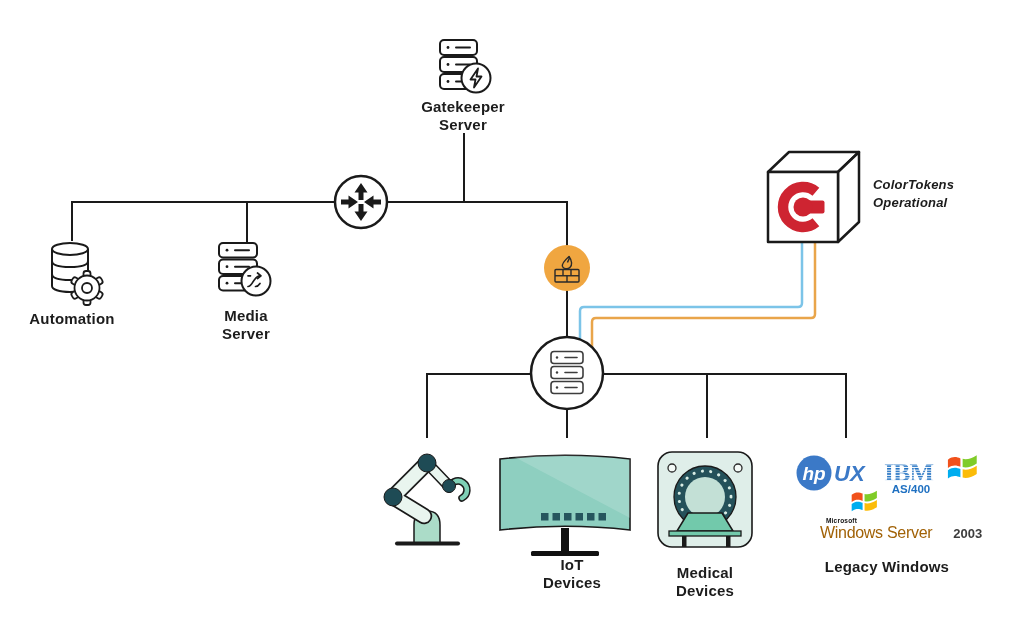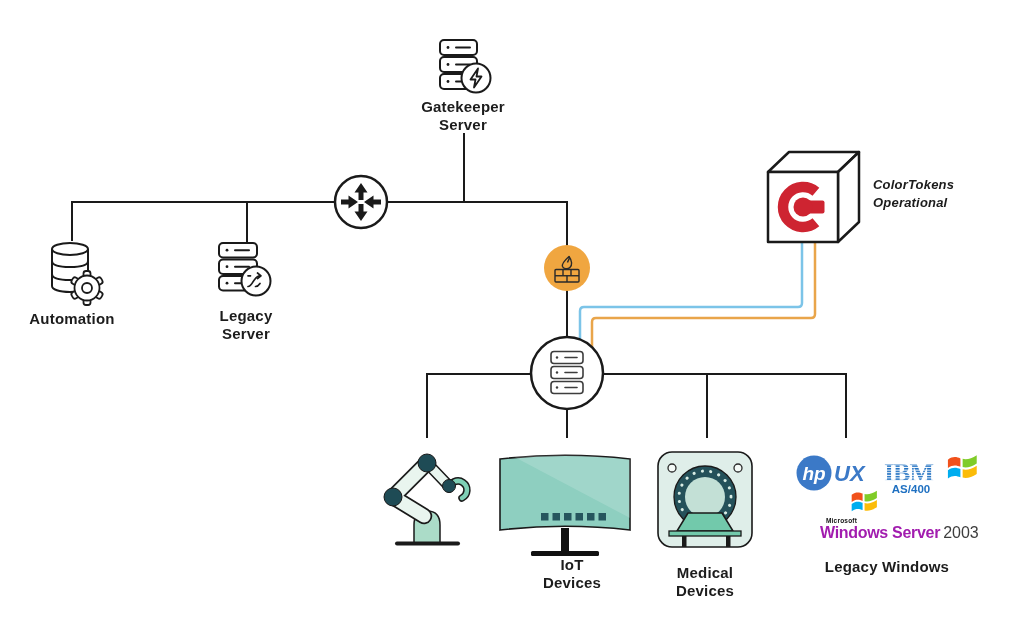--- a/index.html
+++ b/index.html
@@ -20,22 +20,22 @@
     color:#1c1c1c;
     letter-spacing:.2px;
   }
   .node-label.left-align{text-align:left;}
   .ms-block{
     position:absolute;left:820px;top:517px;width:170px;
     color:#111;
   }
   .ms-micro{font-size:6.5px;font-weight:700;margin-left:6px;letter-spacing:.2px;}
   .ms-line{white-space:nowrap;}
-  .ms-product{font-weight:700;font-size:16px;letter-spacing:-0.3px;color:#a21caf;}
-  .ms-year{font-weight:400;font-size:16px;color:#3d3d3d;margin-left:3px;}
+  .ms-product{font-weight:400;font-size:16px;letter-spacing:-0.3px;color:#a16207;}
+  .ms-year{font-weight:700;font-size:13px;color:#3d3d3d;margin-left:21px;}
   svg text{font-family:"Liberation Sans", sans-serif;}
   text.ibm-text{font-family:"Liberation Serif", serif;}
 </style>
 </head>
 <body>
 
 <div id="canvas">
 
   <svg id="diagram-svg" width="1023" height="636" viewBox="0 0 1023 636">
     <defs>
@@ -240,21 +240,21 @@
   <div class="node-label" style="left:403px;top:98px;width:120px;">
     <div>Gatekeeper</div>
     <div>Server</div>
   </div>
 
   <div class="node-label" style="left:22px;top:310px;width:100px;">
     <div>Automation</div>
   </div>
 
   <div class="node-label" style="left:196px;top:307px;width:100px;">
-    <div>Legacy</div>
+    <div>Media</div>
     <div>Server</div>
   </div>
 
   <div class="node-label left-align" style="left:873px;top:176px;width:140px;font-size:13px;line-height:17.5px;font-style:italic;">
     <div>ColorTokens</div>
     <div>Operational</div>
   </div>
 
 
   <div class="node-label" style="left:512px;top:556px;width:120px;">

